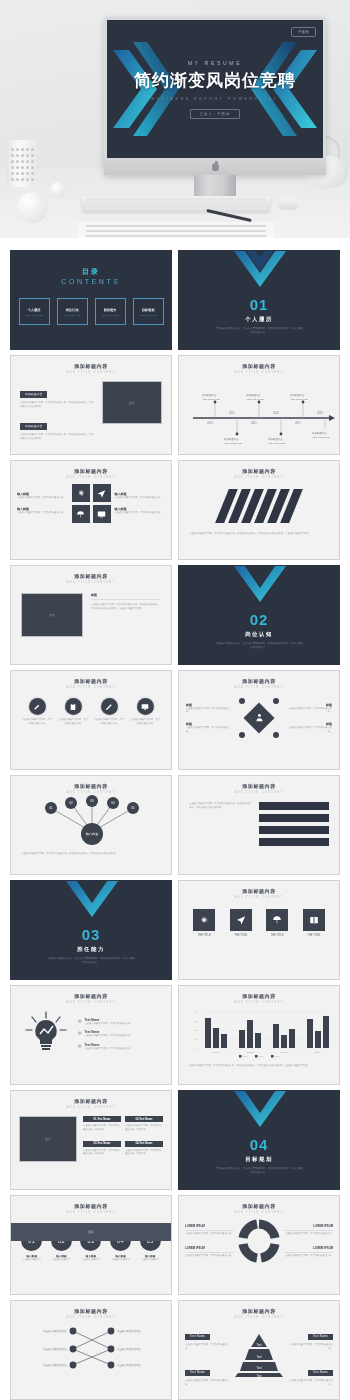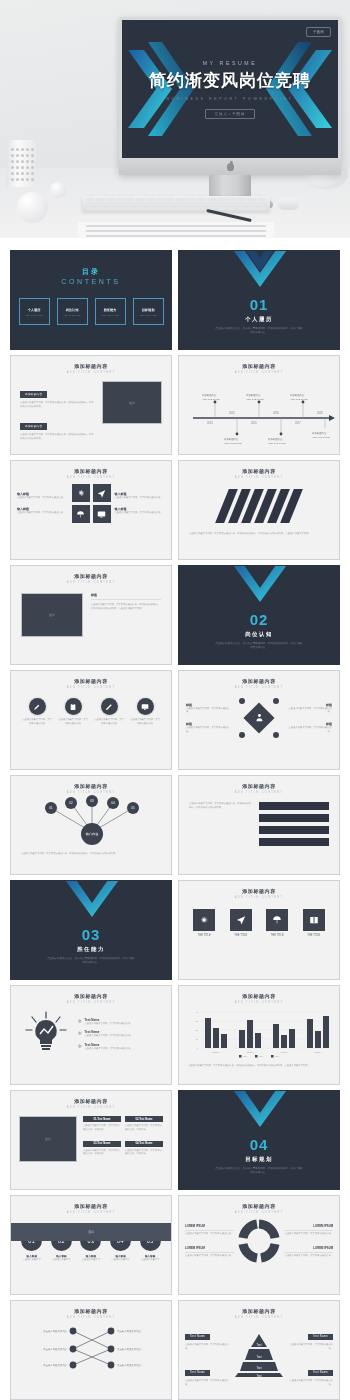--- a/index.html
+++ b/index.html
@@ -6,21 +6,21 @@
   html,body { width:350px; height:1400px; background:#ffffff; }
   body { font-family:"Liberation Sans","DejaVu Sans",sans-serif; overflow:hidden; }
 
   .page { width:350px; height:1400px; position:relative; background:#fff; }
 
   
   .hero { position:relative; width:350px; height:238px; overflow:hidden;
           background:linear-gradient(170deg,#eceded 0%,#e6e7e9 45%,#dfe0e2 100%); }
   .desk { position:absolute; left:0; bottom:0; width:350px; height:70px;
           background:linear-gradient(180deg,#e8e9ea,#f2f2f3); }
-  .imac { position:absolute; left:119px; top:17px; width:222px; height:158px; }
+  .imac { position:absolute; left:104px; top:17px; width:222px; height:158px; }
   .imac-bezel { position:absolute; inset:0; background:#d8d9db; border-radius:4px;
                 box-shadow:0 2px 7px rgba(0,0,0,.18); padding:3px 3px 17px 3px; }
   .imac-screen { position:relative; width:100%; height:138px; background:#2b3240;
                  overflow:hidden; }
   .imac-chin { position:absolute; left:0; bottom:0; width:100%; height:17px;
                background:linear-gradient(180deg,#d6d7d9,#c7c8ca);
                display:flex; align-items:center; justify-content:center; }
   .apple { width:7px; height:8px; background:#8d8f93; border-radius:50% 50% 45% 45%;
            position:relative; }
   .apple:before { content:""; position:absolute; top:-2px; left:3px; width:3px;height:3px;

